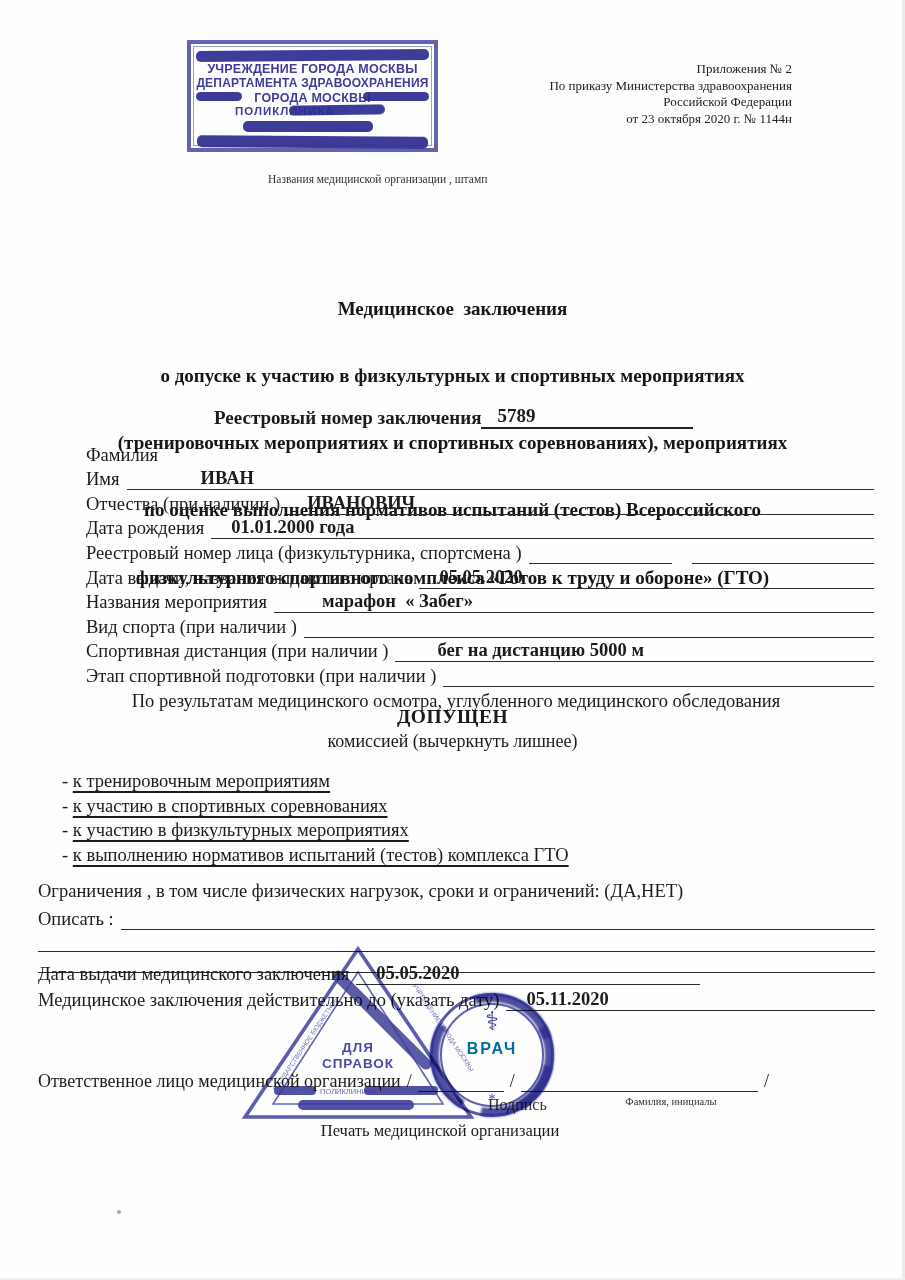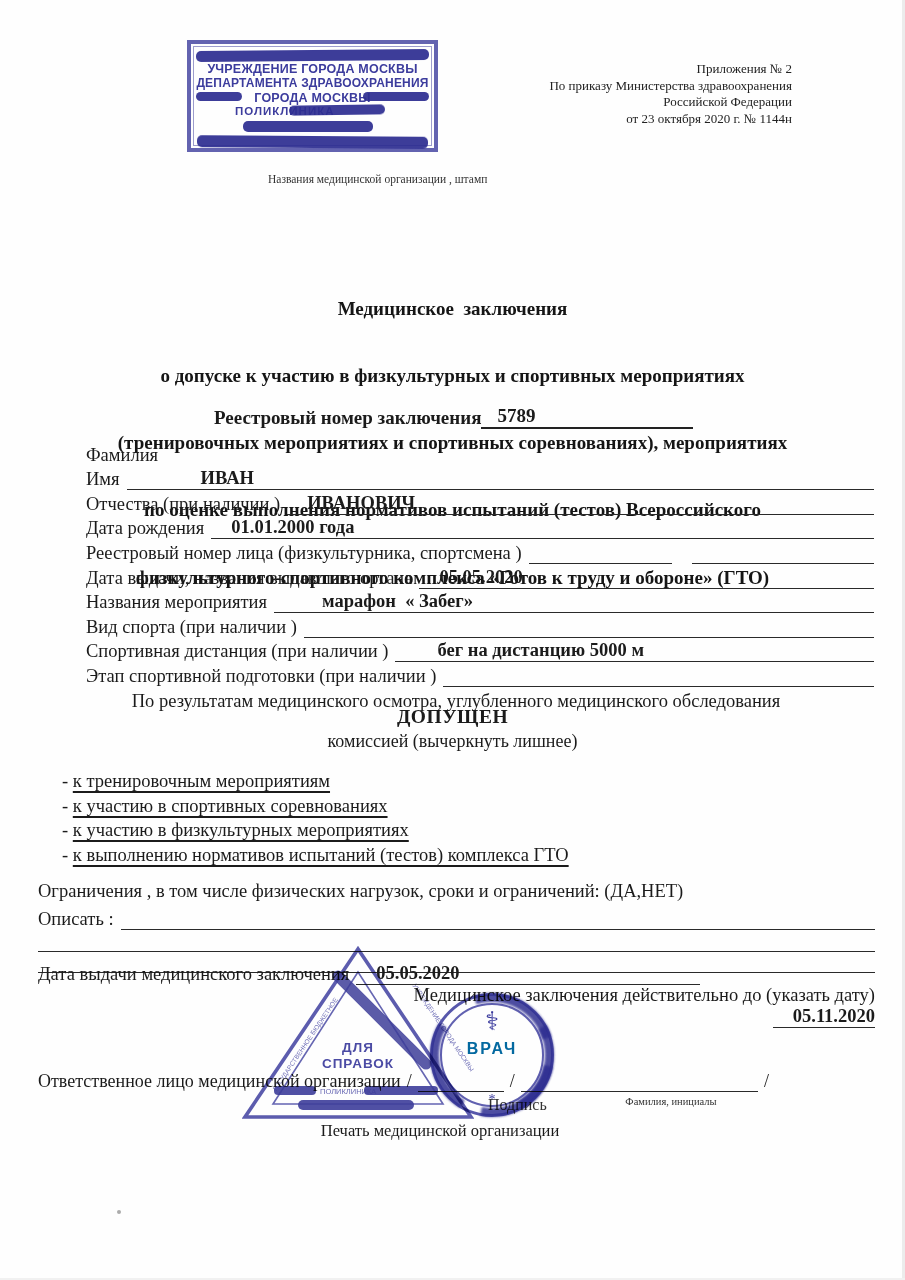--- a/index.html
+++ b/index.html
@@ -69,21 +69,21 @@
   .blank-line{border-bottom:1.6px solid #2a2a2a;}
   .bl1{height:21px;}
   .bl2{height:20px;}
 
   
   .issue{position:absolute;left:38px;top:964px;font-size:18.5px;}
   .issue .r1{width:662px;}
   .issue .r1 .frow2{height:21px;}
   .frow2{display:flex;align-items:flex-end;}
   .issue .r2{width:837px;}
-  .issue .r2 .frow2{height:26px;flex-direction:column;}
+  .issue .r2 .frow2{height:26px;}
   .ifill{flex:1;border-bottom:1.6px solid #2a2a2a;margin-left:7px;padding-left:20px;}
 
   
   .responsible{position:absolute;left:38px;top:1066px;width:737px;display:flex;align-items:flex-end;
                font-size:18px;height:26px;}
   .sep{padding:0 6px;}
   .rfill1{width:86px;border-bottom:1.5px solid #2a2a2a;}
   .rfill2{flex:1;border-bottom:1.5px solid #2a2a2a;}
   .sign-caption{position:absolute;left:488px;top:1096px;width:90px;text-align:left;font-size:16px;color:#333;}
   .name-caption{position:absolute;left:606px;top:1096px;width:130px;text-align:center;font-size:10.5px;color:#333;}

